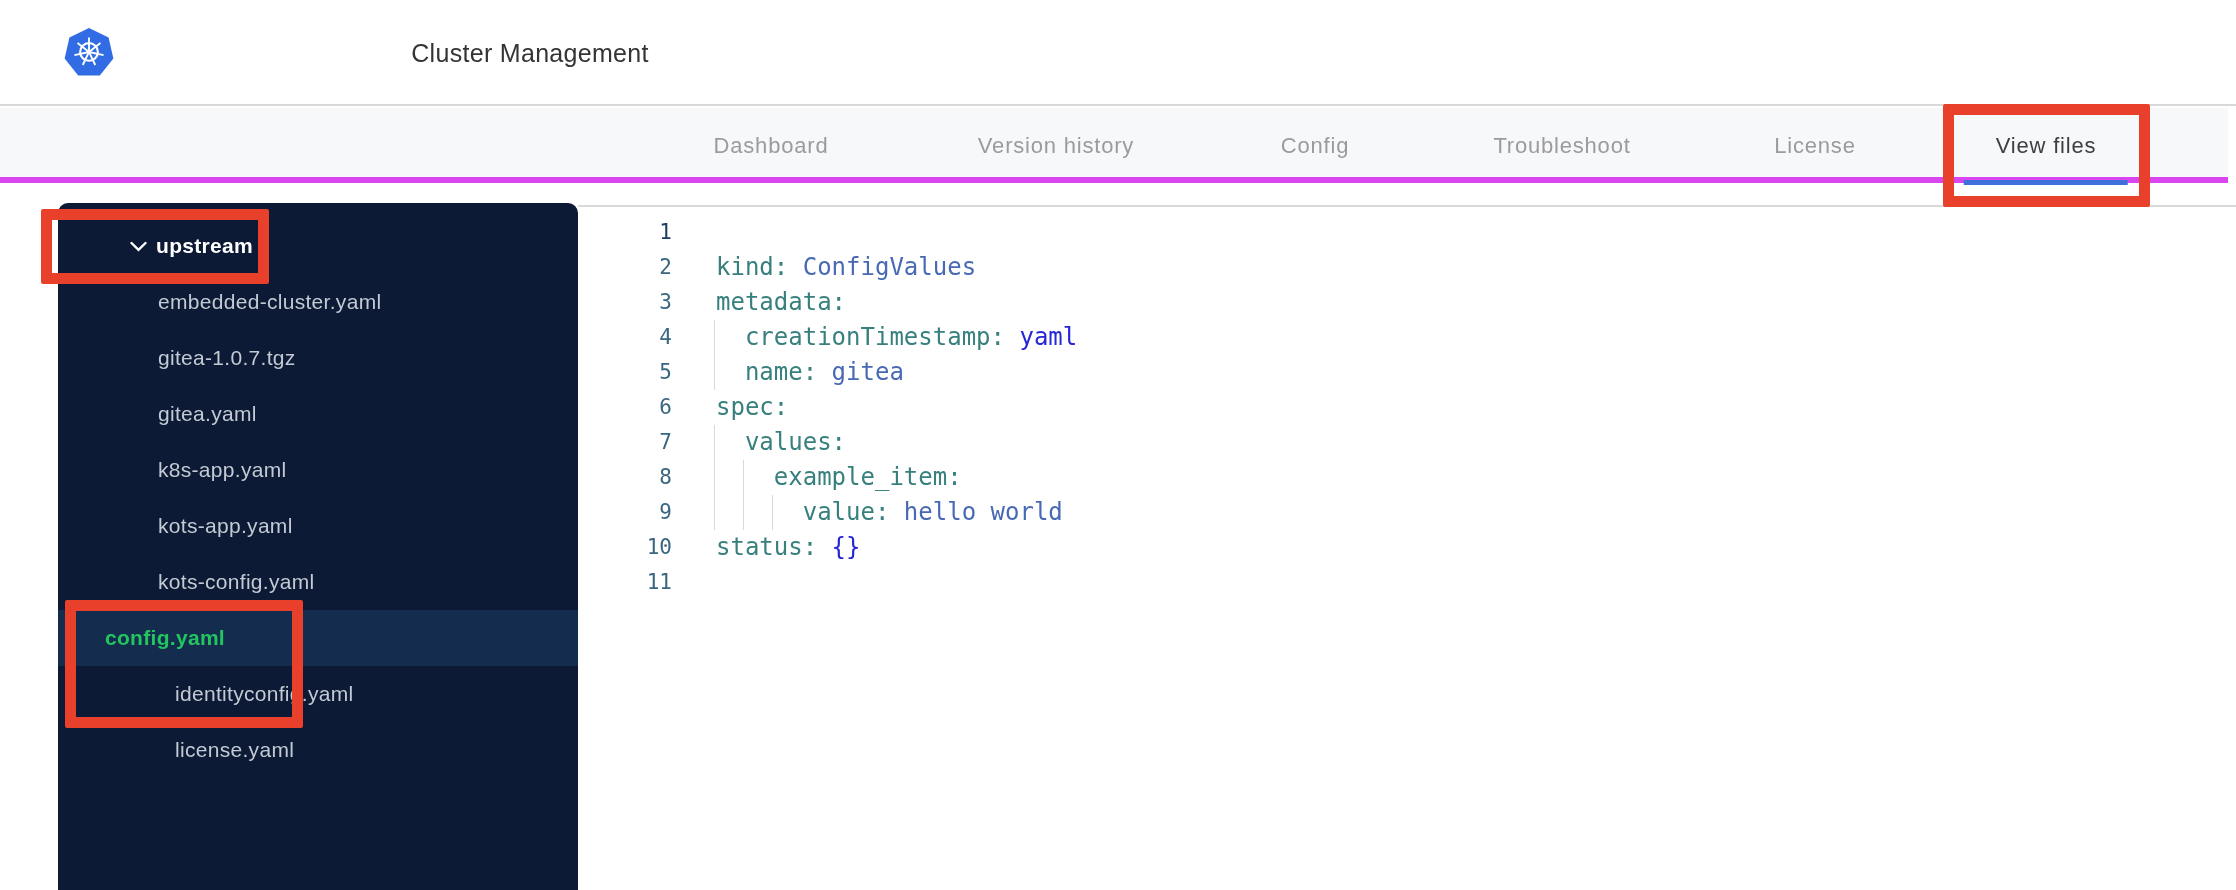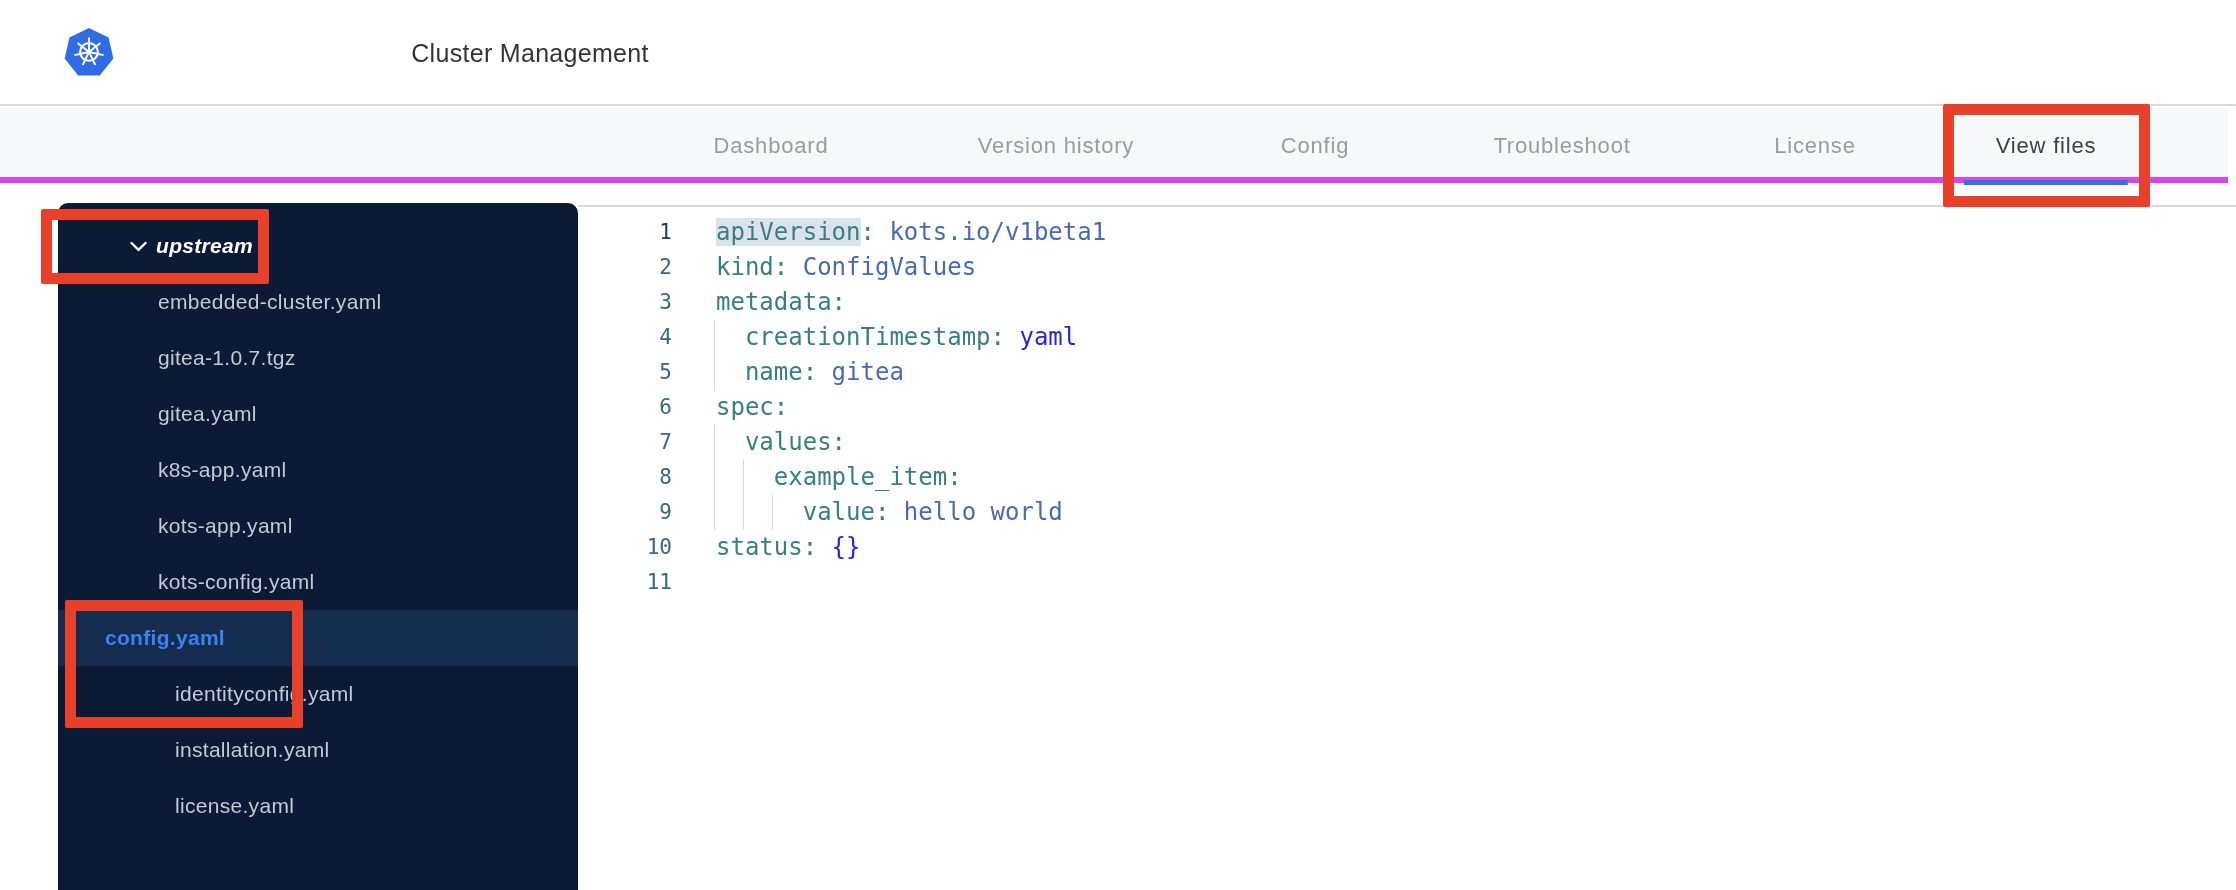--- a/index.html
+++ b/index.html
@@ -26,22 +26,22 @@
   .sub-tab { position:absolute; top:0; height:75px; transform:translateX(-50%); display:flex; align-items:center;
              font-size:22px; color:#9b9b9b; letter-spacing:.8px; cursor:pointer; white-space:nowrap; }
   .sub-tab.active { color:#3f3f3f; }
   .sub-tab .under { position:absolute; left:50%; transform:translateX(-50%); bottom:-2px; height:5px; width:164px; background:#3f6fdb; }
 
   
   .sidebar { position:absolute; left:58px; top:203px; width:520px; bottom:0; background:#0c1a36;
              border-radius:10px 10px 0 0; padding-top:15px; overflow:hidden; }
   .s-row { height:56px; display:flex; align-items:center; font-size:21px; color:#c3cad3; letter-spacing:.3px; cursor:pointer; white-space:nowrap; }
   .s-row.folder { color:#ffffff; font-weight:bold; }
-  .s-row.selected { background:#142c4e; color:#3b82f6; font-weight:bold;padding-left:47px; }
-  .pl-folder0 { padding-left:72px;font-style:italic; }
+  .s-row.selected { background:#142c4e; color:#22c55e; font-weight:bold;padding-left:47px; }
+  .pl-folder0 { padding-left:72px; }
   .pl-file0   { padding-left:100px; }
   .pl-folder1 { padding-left:90px; }
   .pl-file1   { padding-left:117px; }
   .chev { margin-right:9px; flex:0 0 auto; }
 
   
   .editor { position:absolute; left:578px; top:205px; right:0; bottom:0; background:#ffffff;
             border-top:2px solid #d9d9d9; padding-top:8px; font-family:"DejaVu Sans Mono", monospace; }
   .cline { height:35px; line-height:35px; display:flex; }
   .lnum { width:94px; text-align:right; font-size:21px; color:#3a6680; flex:0 0 auto; }
@@ -135,31 +135,27 @@
     <div class="s-row pl-file0">
         <span>kots-config.yaml</span>
       </div>
     <div class="s-row selected pl-file1">
         <span>config.yaml</span>
       </div>
     <div class="s-row pl-file1">
         <span>identityconfig.yaml</span>
       </div>
     <div class="s-row pl-file1">
-        <span>installation.yaml</span>
-      </div>
-    <div class="s-row pl-file1">
         <span>license.yaml</span>
       </div>
   </aside>
 
   <main class="editor">
     <div class="cline first">
       <span class="lnum">1</span>
-      <span class="lcontent"><span class="tk key hl">apiVersion</span><span class="tk pun">: </span><span class="tk val">kots.io/v1beta1</span></span>
     </div>
     <div class="cline">
       <span class="lnum">2</span>
       <span class="lcontent"><span class="tk key">kind</span><span class="tk pun">: </span><span class="tk val">ConfigValues</span></span>
     </div>
     <div class="cline">
       <span class="lnum">3</span>
       <span class="lcontent"><span class="tk key">metadata</span><span class="tk pun">:</span></span>
     </div>
     <div class="cline">

